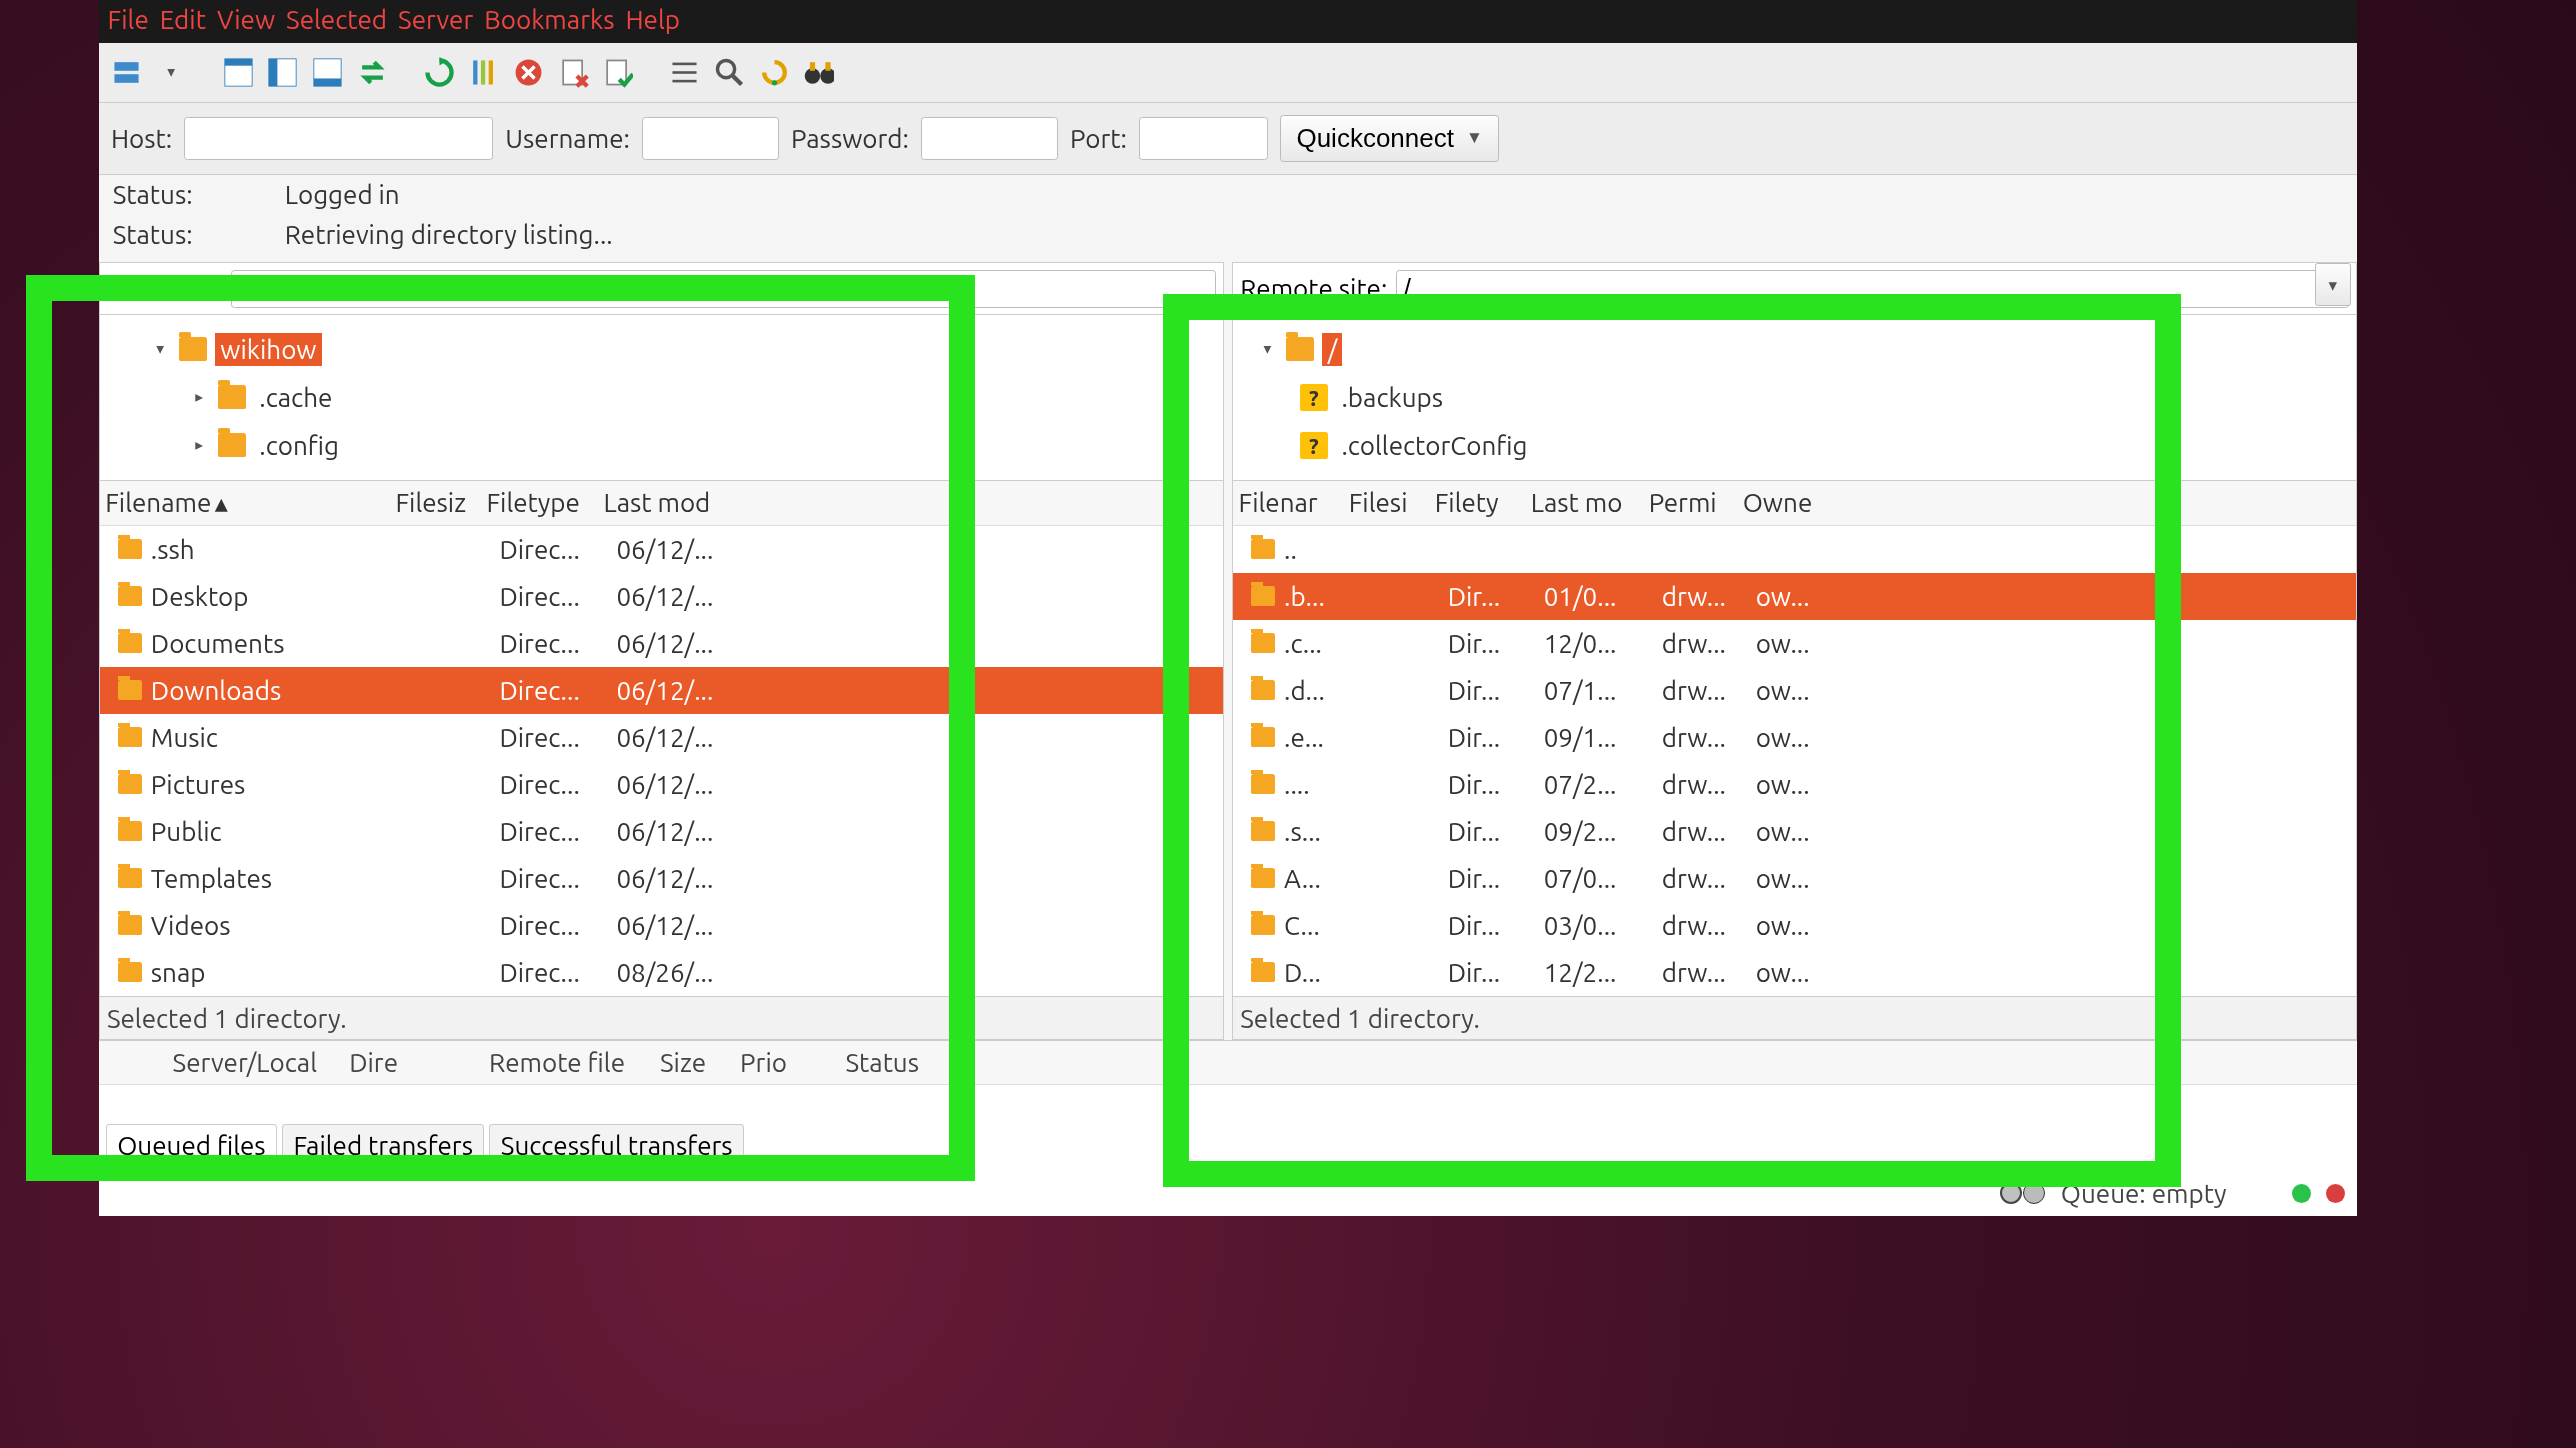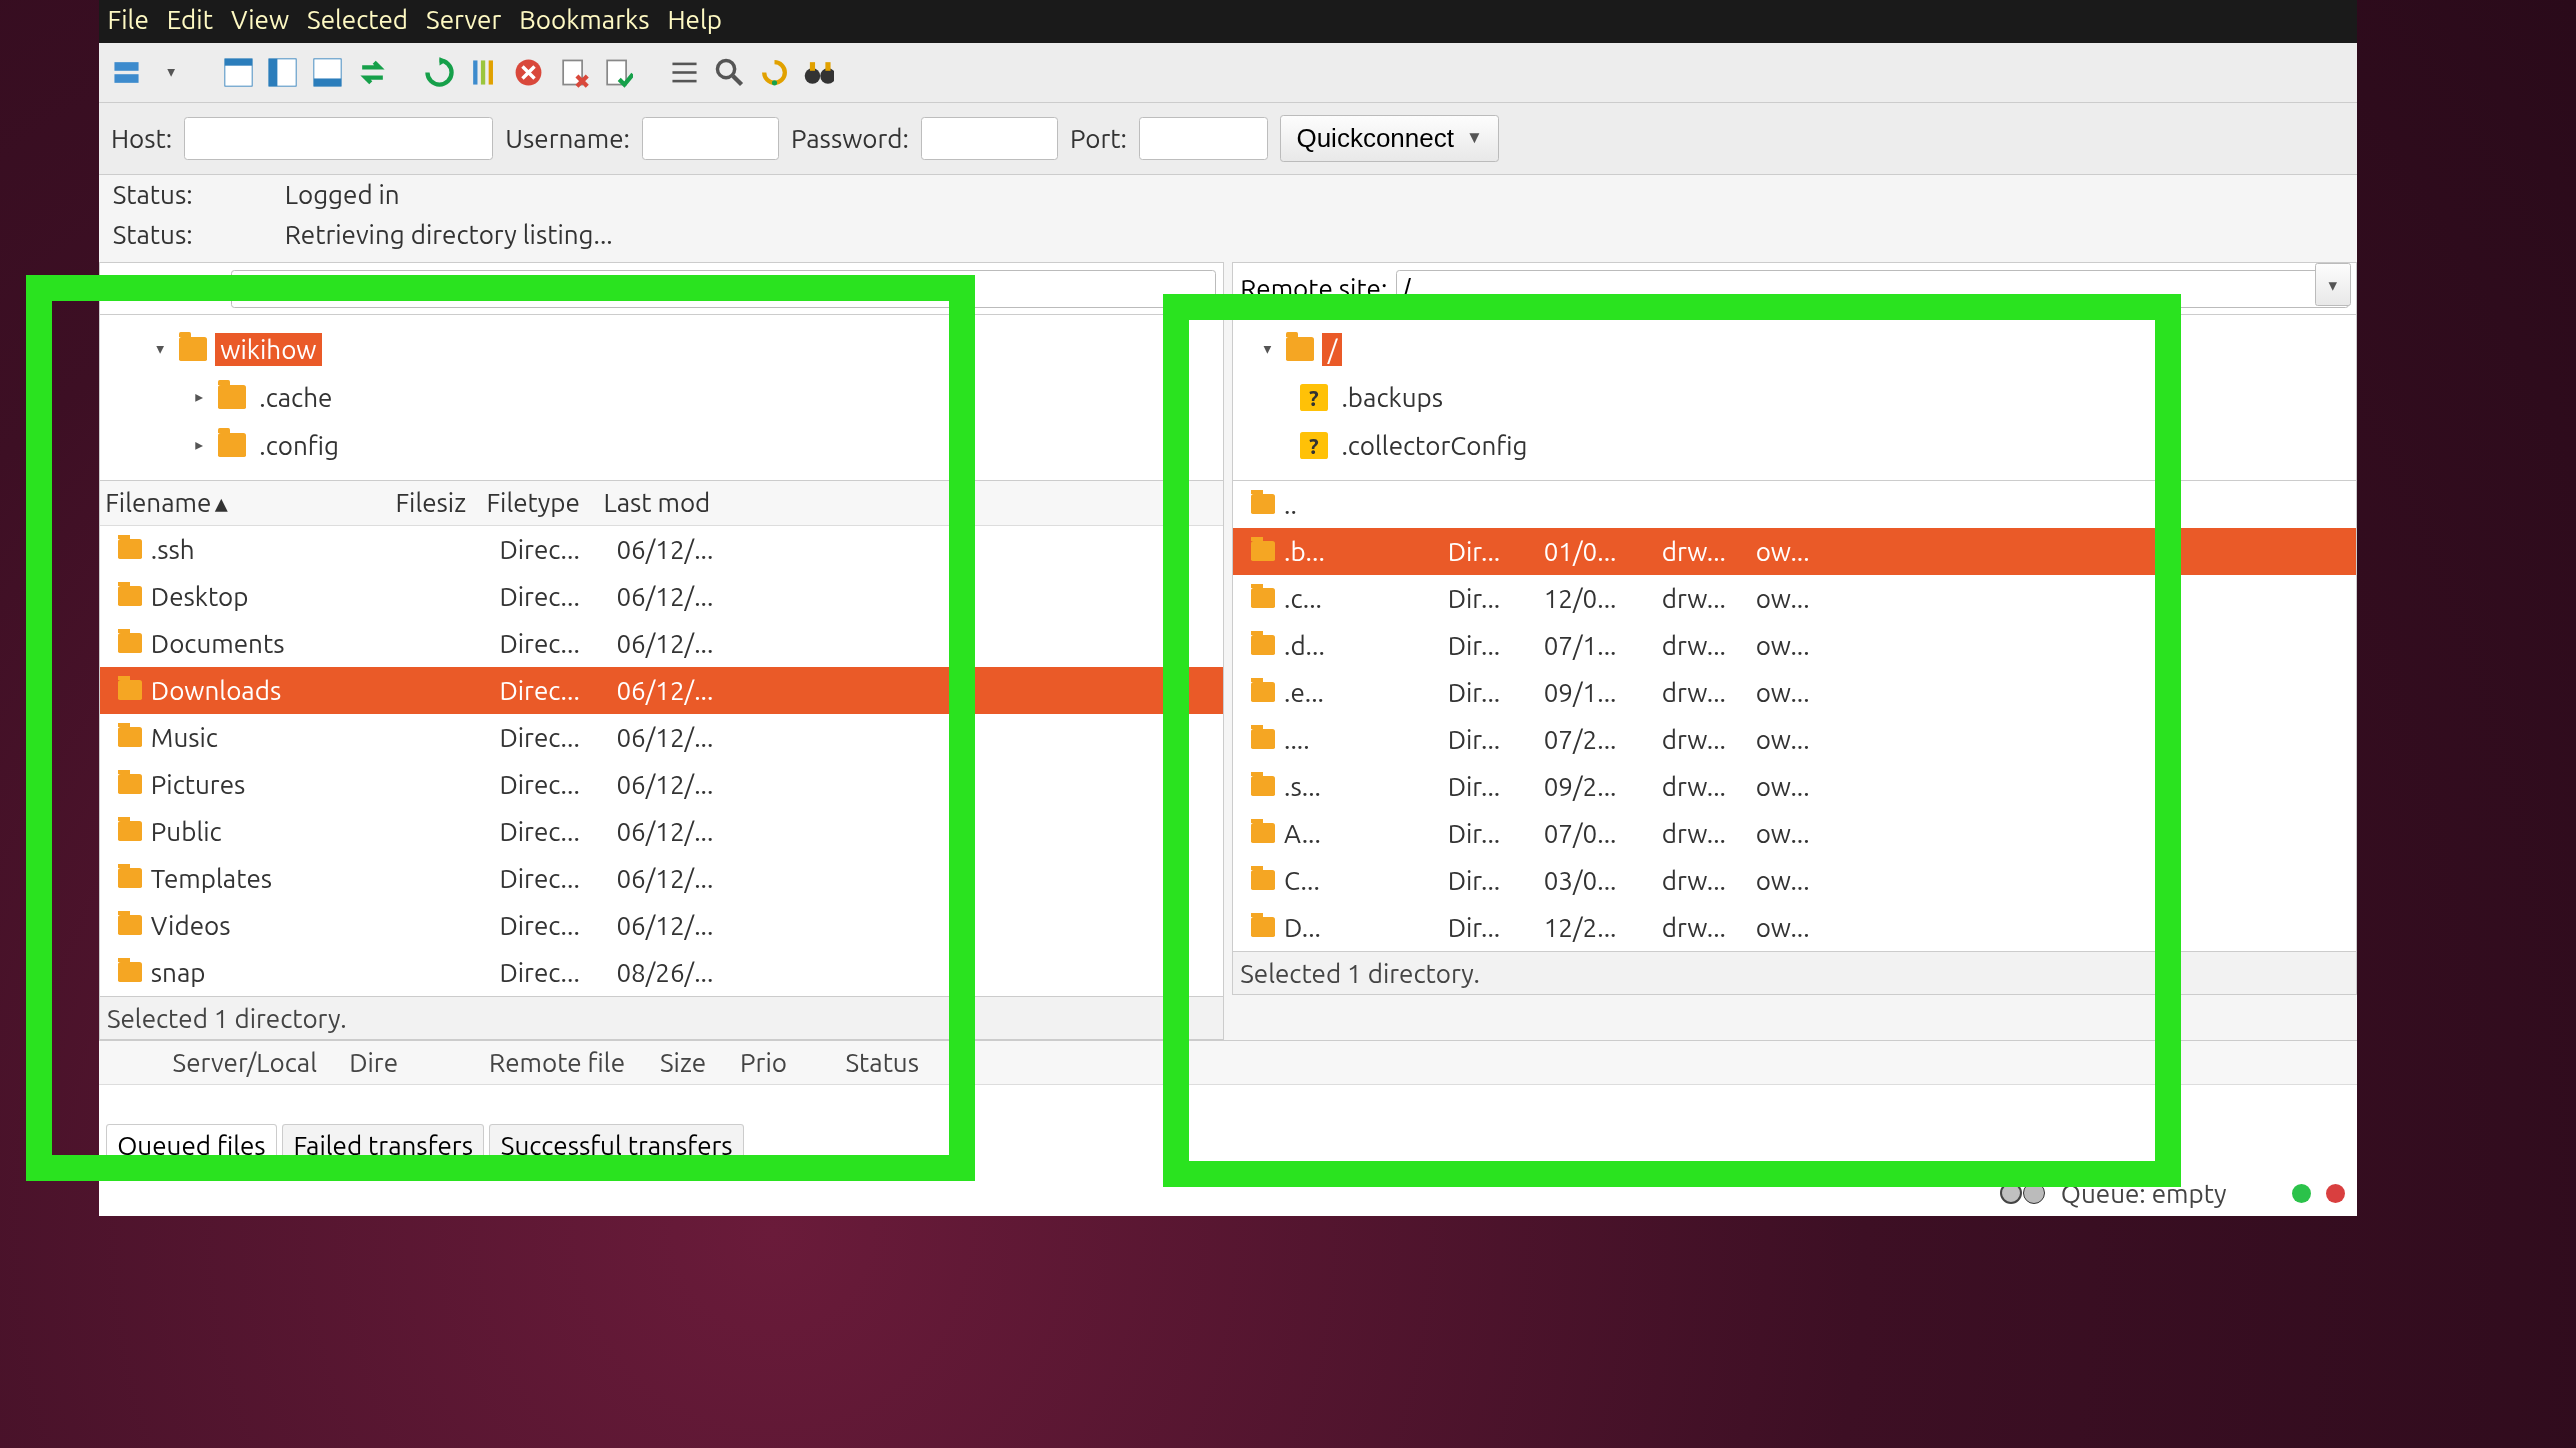--- a/index.html
+++ b/index.html
@@ -16,24 +16,24 @@
   position: absolute;
   top: 0;
   left: 99px;
   width: 2258px;
   background: #f5f5f5;
   display: flex;
   flex-direction: column;
 }
 .menubar {
   background: #1a1a1a;
-  color: #fef9c3;
+  color: #ef4444;
   padding: 5.2px 8.6px 8.6px 8.6px;
   display: flex;
-  gap: 18px;
+  gap: 11px;
   font-size: 26px;
 }
 .menubar span { cursor: pointer; }
 .toolbar {
   background: #ededed;
   border-bottom: 0.9px solid #ccc;
   padding: 8.6px 8.6px 8.6px 12px;
   display: flex;
   align-items: center;
   gap: 13.7px;
@@ -513,20 +513,28 @@
         <div class="tree-row depth2" style="padding-left:60px">
           <span class="folder-q">?</span>
           <span class="tree-label">.backups</span>
         </div>
         <div class="tree-row depth2" style="padding-left:60px">
           <span class="folder-q">?</span>
           <span class="tree-label">.collectorConfig</span>
         </div>
       </div>
       <div class="filelist">
+        <div class="filelist-header">
+          <div class="col rc-name">Filenar</div>
+          <div class="col rc-size">Filesi</div>
+          <div class="col rc-type">Filety</div>
+          <div class="col rc-mod">Last mo</div>
+          <div class="col rc-perm">Permi</div>
+          <div class="col rc-own">Owne</div>
+        </div>
         <div id="remote-rows">
             <div class="filelist-row">
               <div class="col rc-name">
                 <span class="folder-icon"></span>
                 <span>..</span>
               </div>
               <div class="col rc-size"></div>
               <div class="col rc-type"></div>
               <div class="col rc-mod"></div>
               <div class="col rc-perm"></div>

